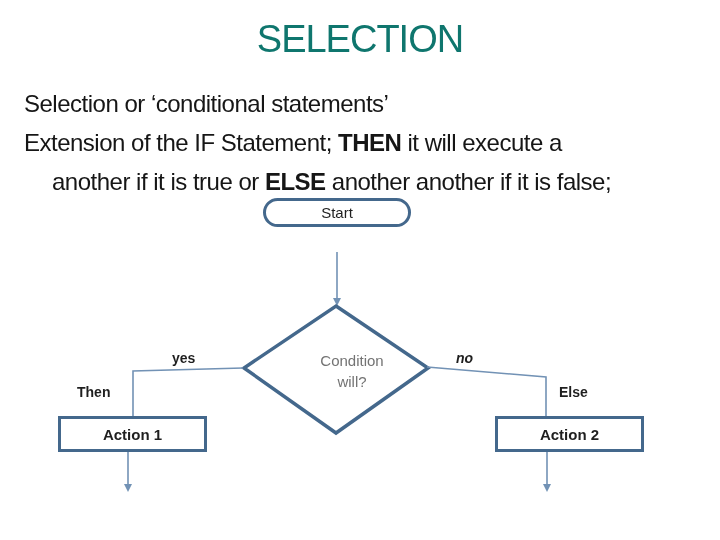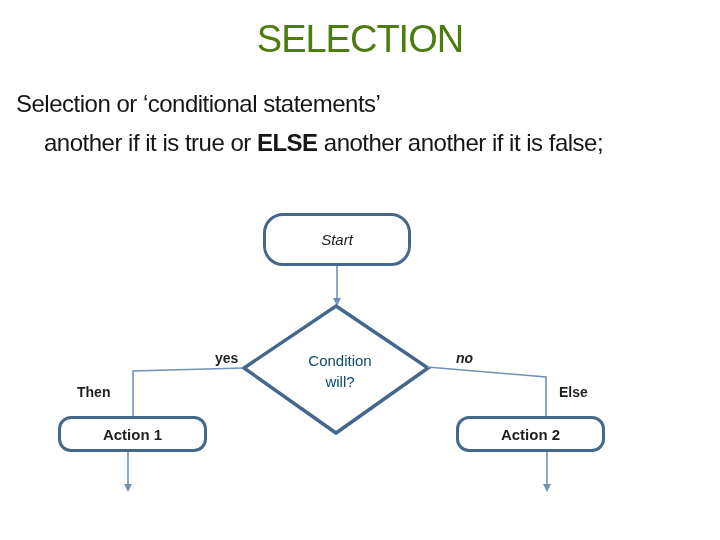--- a/index.html
+++ b/index.html
@@ -13,32 +13,32 @@
   }
   .slide { position: absolute; inset: 0; }
 
   .title {
     position: absolute;
     top: 18px; left: 0; width: 100%;
     text-align: center;
     font-size: 38px;
     letter-spacing: -1px;
     font-weight: 400;
-    color: #4d7c0f;
+    color: #0f766e;
   }
 
   .body-text {
     position: absolute;
     top: 84px; left: 16px; right: 4px;
     font-size: 24px;
     letter-spacing: -0.5px;
     line-height: 39px;
     color: #161616;
   }
-  .body-line { white-space: nowrap; }
+  .body-line { white-space: nowrap; margin-left: 8px; }
   .body-line.indent { padding-left: 28px; }
   .body-line b { font-weight: 700; }
 
   .flowchart { position: absolute; inset: 0; }
 
   svg.connector-layer {
     position: absolute; left: 0; top: 0;
     width: 720px; height: 540px;
     z-index: 1;
   }
@@ -48,68 +48,67 @@
     background: #ffffff;
     border: 3px solid #44688c;
     display: flex;
     align-items: center;
     justify-content: center;
     z-index: 2;
     font-size: 15px;
     color: #1f1f1f;
   }
   .start-shape {
-    left: 263px; top: 213px;
-    width: 148px; height: 53px;
+    left: 263px; top: 198px;
+    width: 148px; height: 29px;
     border-radius: 20px;
     font-weight: 400;
-    font-style: italic;
   }
   .process-box {
     width: 149px; height: 36px;
     top: 416px;
     font-weight: 700;
-    border-radius: 13px;
   }
   .action1-box { left: 58px; }
-  .action2-box { left: 456px; text-align: center; }
+  .action2-box { left: 495px; text-align: center; }
 
   .condition-text {
     position: absolute;
-    left: 276px; top: 350px;
+    left: 288px; top: 350px;
     width: 128px;
     text-align: center;
     font-size: 15px;
     line-height: 21px;
-    color: #0c4a6e;
+    color: #737373;
     z-index: 3;
   }
 
   .flow-label {
     position: absolute;
     font-size: 14px;
     font-weight: 700;
     color: #1f1f1f;
     z-index: 3;
     white-space: nowrap;
   }
-  .label-yes  { left: 172px; top: 350px; margin-left: 43px; }
+  .label-yes  { left: 172px; top: 350px; }
   .label-no   { left: 456px; top: 350px; font-style: italic; }
   .label-then { left: 77px;  top: 384px; }
   .label-else { left: 559px; top: 384px; }
 </style>
 </head>
 <body>
 
 <div class="slide">
 
   <div class="title">SELECTION</div>
 
   <div class="body-text">
     <div class="body-line"><span>Selection or ‘conditional statements’</span></div>
+    <div class="body-line"><span>Extension of the IF Statement; </span><b>THEN</b><span> it will execute a</span></div>
     <div class="body-line indent"><span>another if it is true or </span><b>ELSE</b><span> another another if it is false;</span></div>
   </div>
 
   <div class="flowchart">
 
     <svg class="connector-layer" viewBox="0 0 720 540" xmlns="http://www.w3.org/2000/svg">
 
       <line x1="337" y1="252" x2="337" y2="300" stroke-width="1.6" fill="none" stroke="#7292b5"></line>
       <polygon points="333,298 341,298 337,306" stroke="none" fill="#7292b5"></polygon>
 

